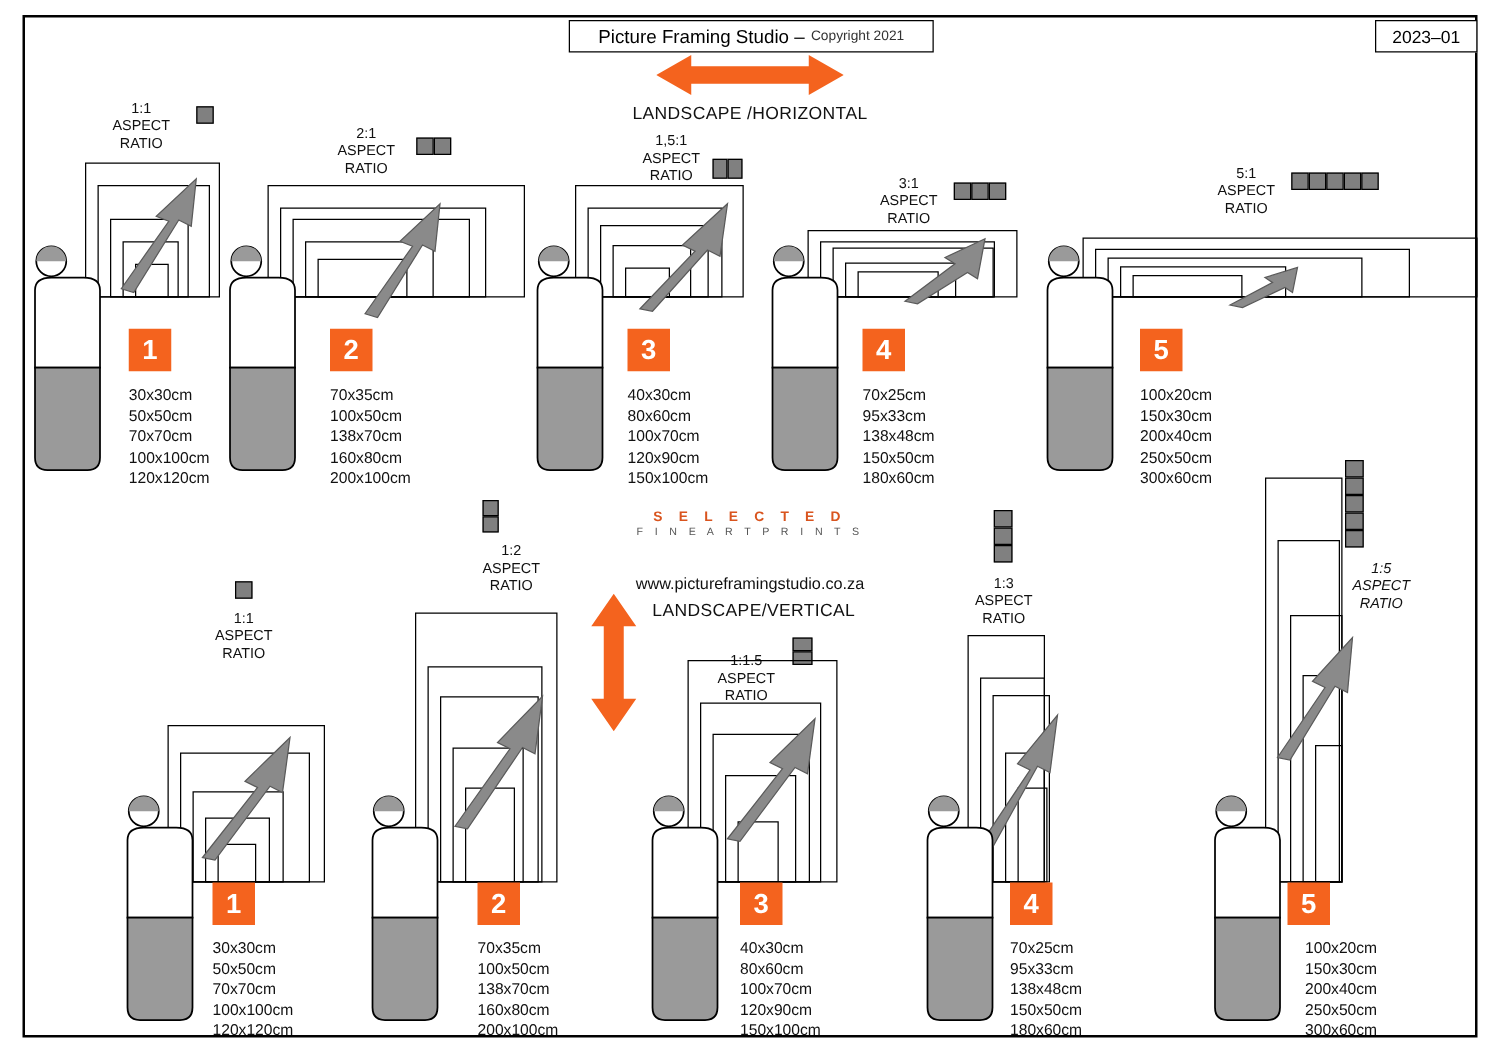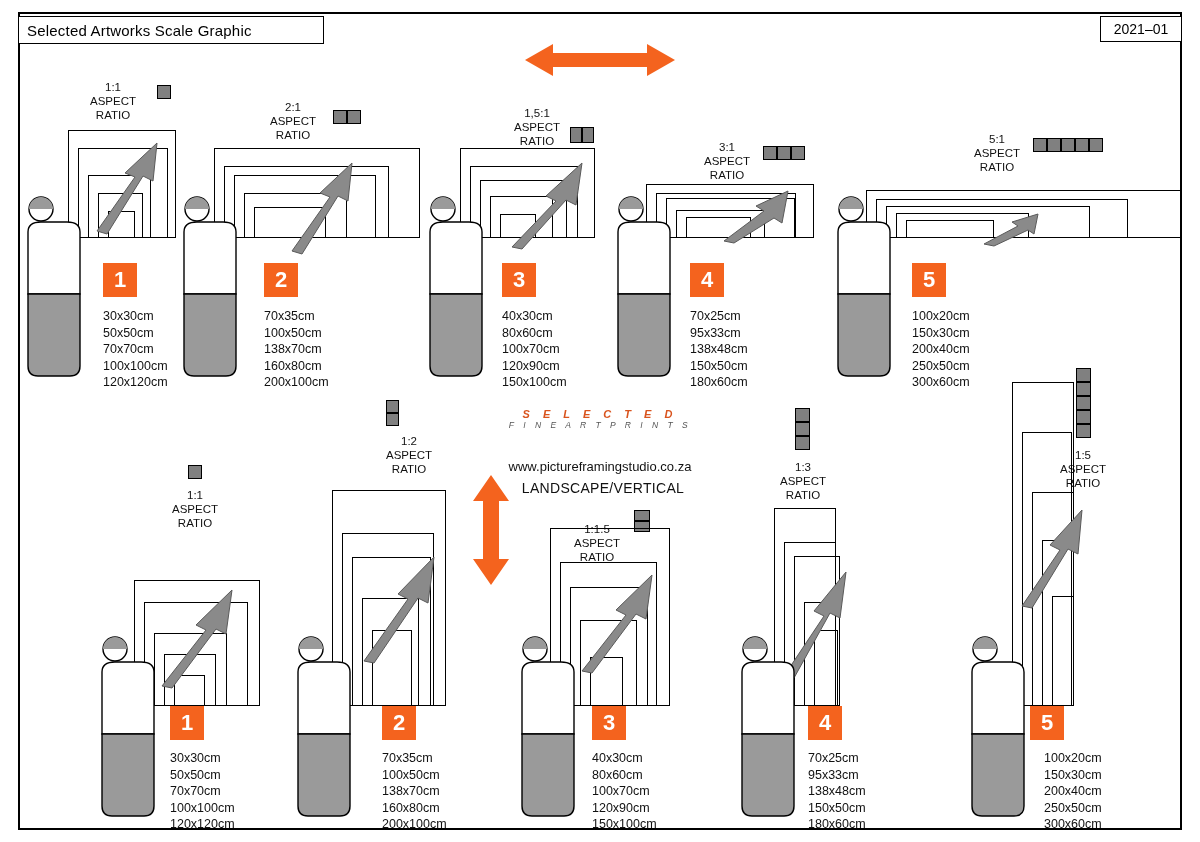--- a/index.html
+++ b/index.html
@@ -13,45 +13,47 @@
   .hdr-right{left:1100px;top:16px;width:82px;height:26px;font-size:14px;}
   .lbl{position:absolute;text-align:center;font-size:11.5px;line-height:14px;color:#111;white-space:pre-line;}
   .sizes{position:absolute;font-size:12.5px;line-height:16.5px;color:#111;white-space:pre-line;}
   .num{position:absolute;background:#f4631e;color:#fff;font-weight:bold;font-size:22px;width:34px;height:34px;display:flex;align-items:center;justify-content:center;}
   .swatch{position:absolute;display:flex;}
   .swatch i{display:block;background:#808080;border:1px solid #000;box-sizing:border-box;}
   .person{position:absolute;}
   .rect{position:absolute;border:1.4px solid #000;background:transparent;box-sizing:border-box;}
   .arrowimg{position:absolute;}
   .orange-arrow{position:absolute;}
-  .logo{position:absolute;text-align:center;font-style:italic;}
+  .logo{position:absolute;text-align:center;}
   .logo .l1{font-size:11px;letter-spacing:5px;color:#d9541e;font-weight:bold;}
   .logo .l2{font-size:27px;font-weight:bold;letter-spacing:-1px;color:#111;line-height:26px;}
   .logo .l2 b{color:#d9541e;}
   .logo .l3{font-size:8.5px;letter-spacing:3.5px;color:#555;}
   .url{position:absolute;font-size:13px;color:#111;text-align:center;}
   .orient{position:absolute;font-size:14px;color:#111;text-align:center;letter-spacing:.3px;}
 </style>
 </head>
 <body>
 
 <div id="page">
 
   <div class="frame-border"></div>
 
-  <div class="hdr-box hdr-title">
-    <span>Selected Artworks Scale Graphic</span>
+  <div class="hdr-box hdr-center">
+    <span>Picture Framing Studio –</span>
+    <span class="cp">Copyright 2021</span>
   </div>
   <div class="hdr-box hdr-right">
-    <span>2021–01</span>
+    <span>2023–01</span>
   </div>
 
   <svg class="orange-arrow" style="left:525px;top:40px;" width="150" height="40" viewBox="0 0 150 40">
     <polygon points="0,20 28,4 28,13 122,13 122,4 150,20 122,36 122,27 28,27 28,36" fill="#f4631e"></polygon>
   </svg>
+  <div class="orient" style="left:450px;top:82px;width:300px;">LANDSCAPE /HORIZONTAL</div>
 
   <div class="lbl" style="left:78px;top:80px;width:70px;">1:1
 ASPECT
 RATIO</div>
   <div class="swatch" style="left:157px;top:85px;">
     <i style="width:14px;height:14px;"></i>
   </div>
   <div class="rect" style="left:68px;top:130px;width:108px;height:108px;"></div>
   <div class="rect" style="left:78px;top:148px;width:90px;height:90px;"></div>
   <div class="rect" style="left:88px;top:175px;width:63px;height:63px;"></div>
@@ -316,21 +318,21 @@
 150x50cm
 180x60cm</div>
 
   <div class="swatch" style="left:1076px;top:368px;flex-direction:column;">
     <i style="width:15px;height:14px;"></i>
       <i style="width:15px;height:14px;"></i>
       <i style="width:15px;height:14px;"></i>
       <i style="width:15px;height:14px;"></i>
       <i style="width:15px;height:14px;"></i>
   </div>
-  <div class="lbl" style="left:1048px;top:448px;width:70px;">1:5
+  <div class="lbl" style="left:1070px;top:448px;width:70px;font-style:italic;">1:5
 ASPECT
 RATIO</div>
   <div class="rect" style="left:1012px;top:382px;width:62px;height:324px;"></div>
   <div class="rect" style="left:1022px;top:432px;width:50px;height:274px;"></div>
   <div class="rect" style="left:1032px;top:492px;width:42px;height:214px;"></div>
   <div class="rect" style="left:1042px;top:540px;width:32px;height:166px;"></div>
   <div class="rect" style="left:1052px;top:596px;width:22px;height:110px;"></div>
   <svg class="arrowimg" style="left:1020px;top:500px;" width="70" height="110" viewBox="0 0 70 110">
     <polygon points="2,106 40,50 30,45 62,10 58,54 48,49 12,108" fill="#8a8a8a" stroke="#5a5a5a" stroke-width="1"></polygon>
   </svg>

